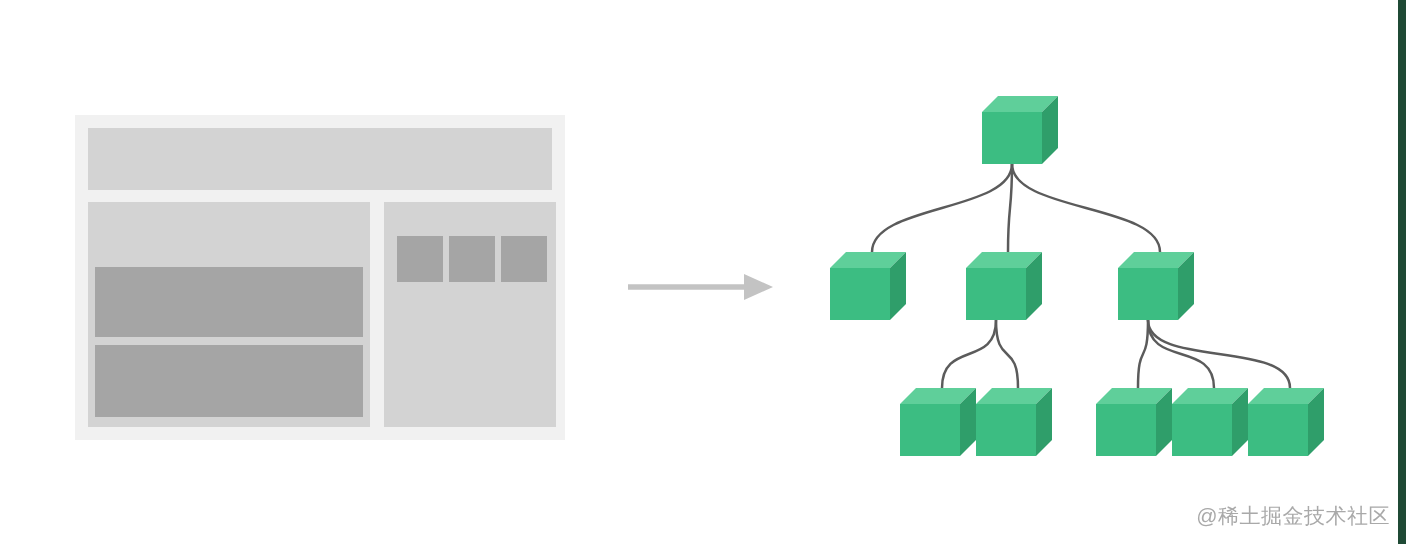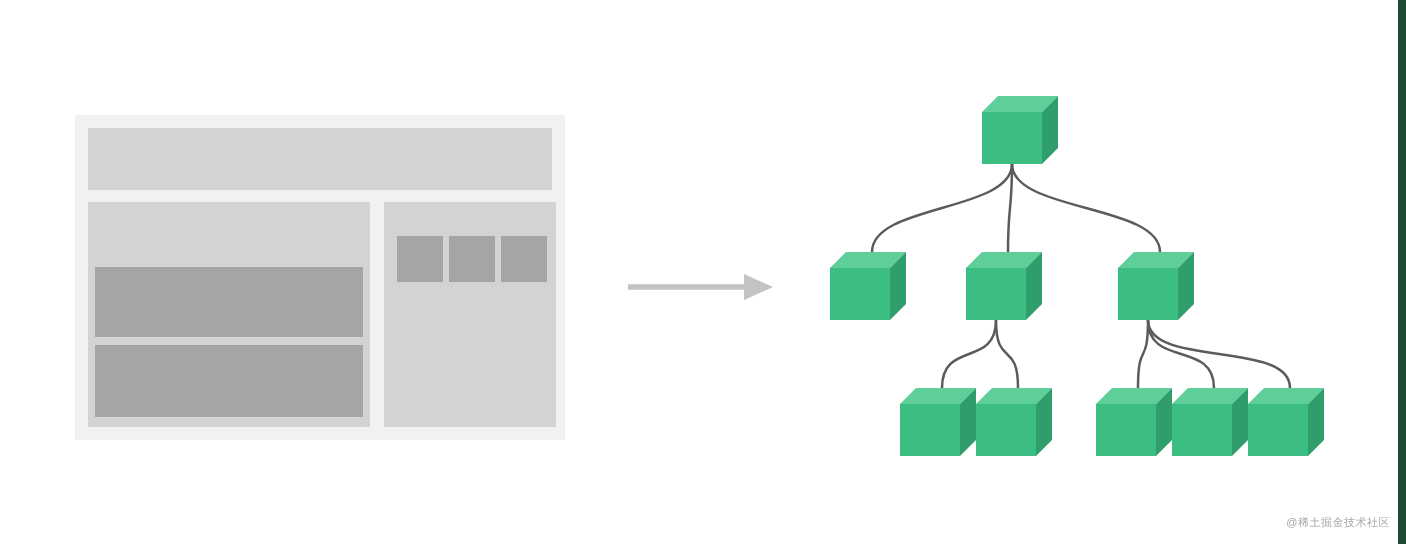--- a/index.html
+++ b/index.html
@@ -55,21 +55,21 @@
 
   
   .arrow-svg { position: absolute; left: 620px; top: 267px; }
 
   
   .tree-svg { position: absolute; left: 0; top: 0; pointer-events: none; }
 
   
   .watermark {
     position: absolute; right: 16px; bottom: 14px;
-    font-size: 11px; letter-spacing: 0.5px;
+    font-size: 21px; letter-spacing: 0.5px;
     color: var(--watermark, #a9a9a9);
   }
   .edge-bar {
     position: absolute; right: 0; top: 0;
     width: 8px; height: 544px;
     background: var(--edgebar, #1f4a35);
   }
 </style>
 </head>
 <body>

